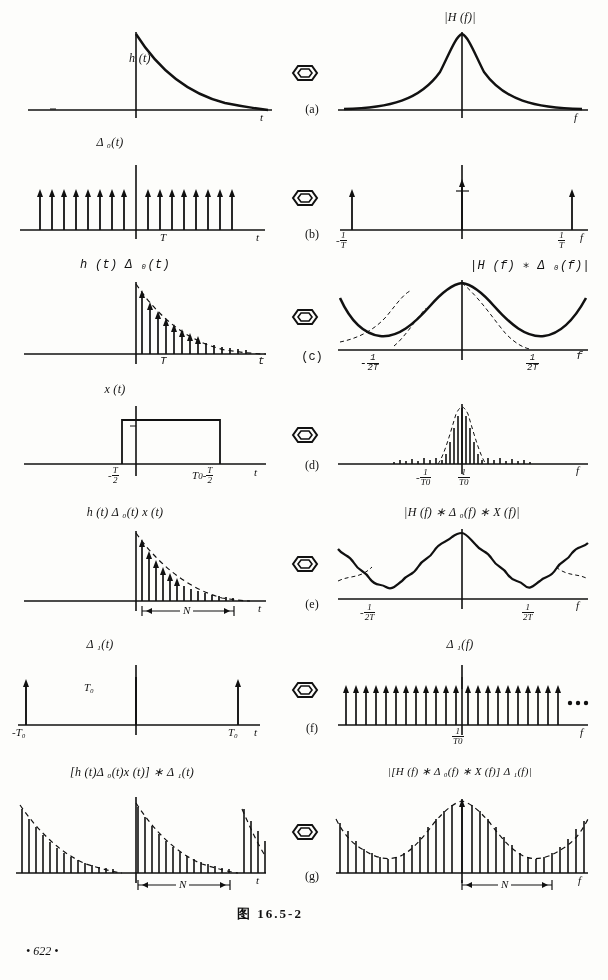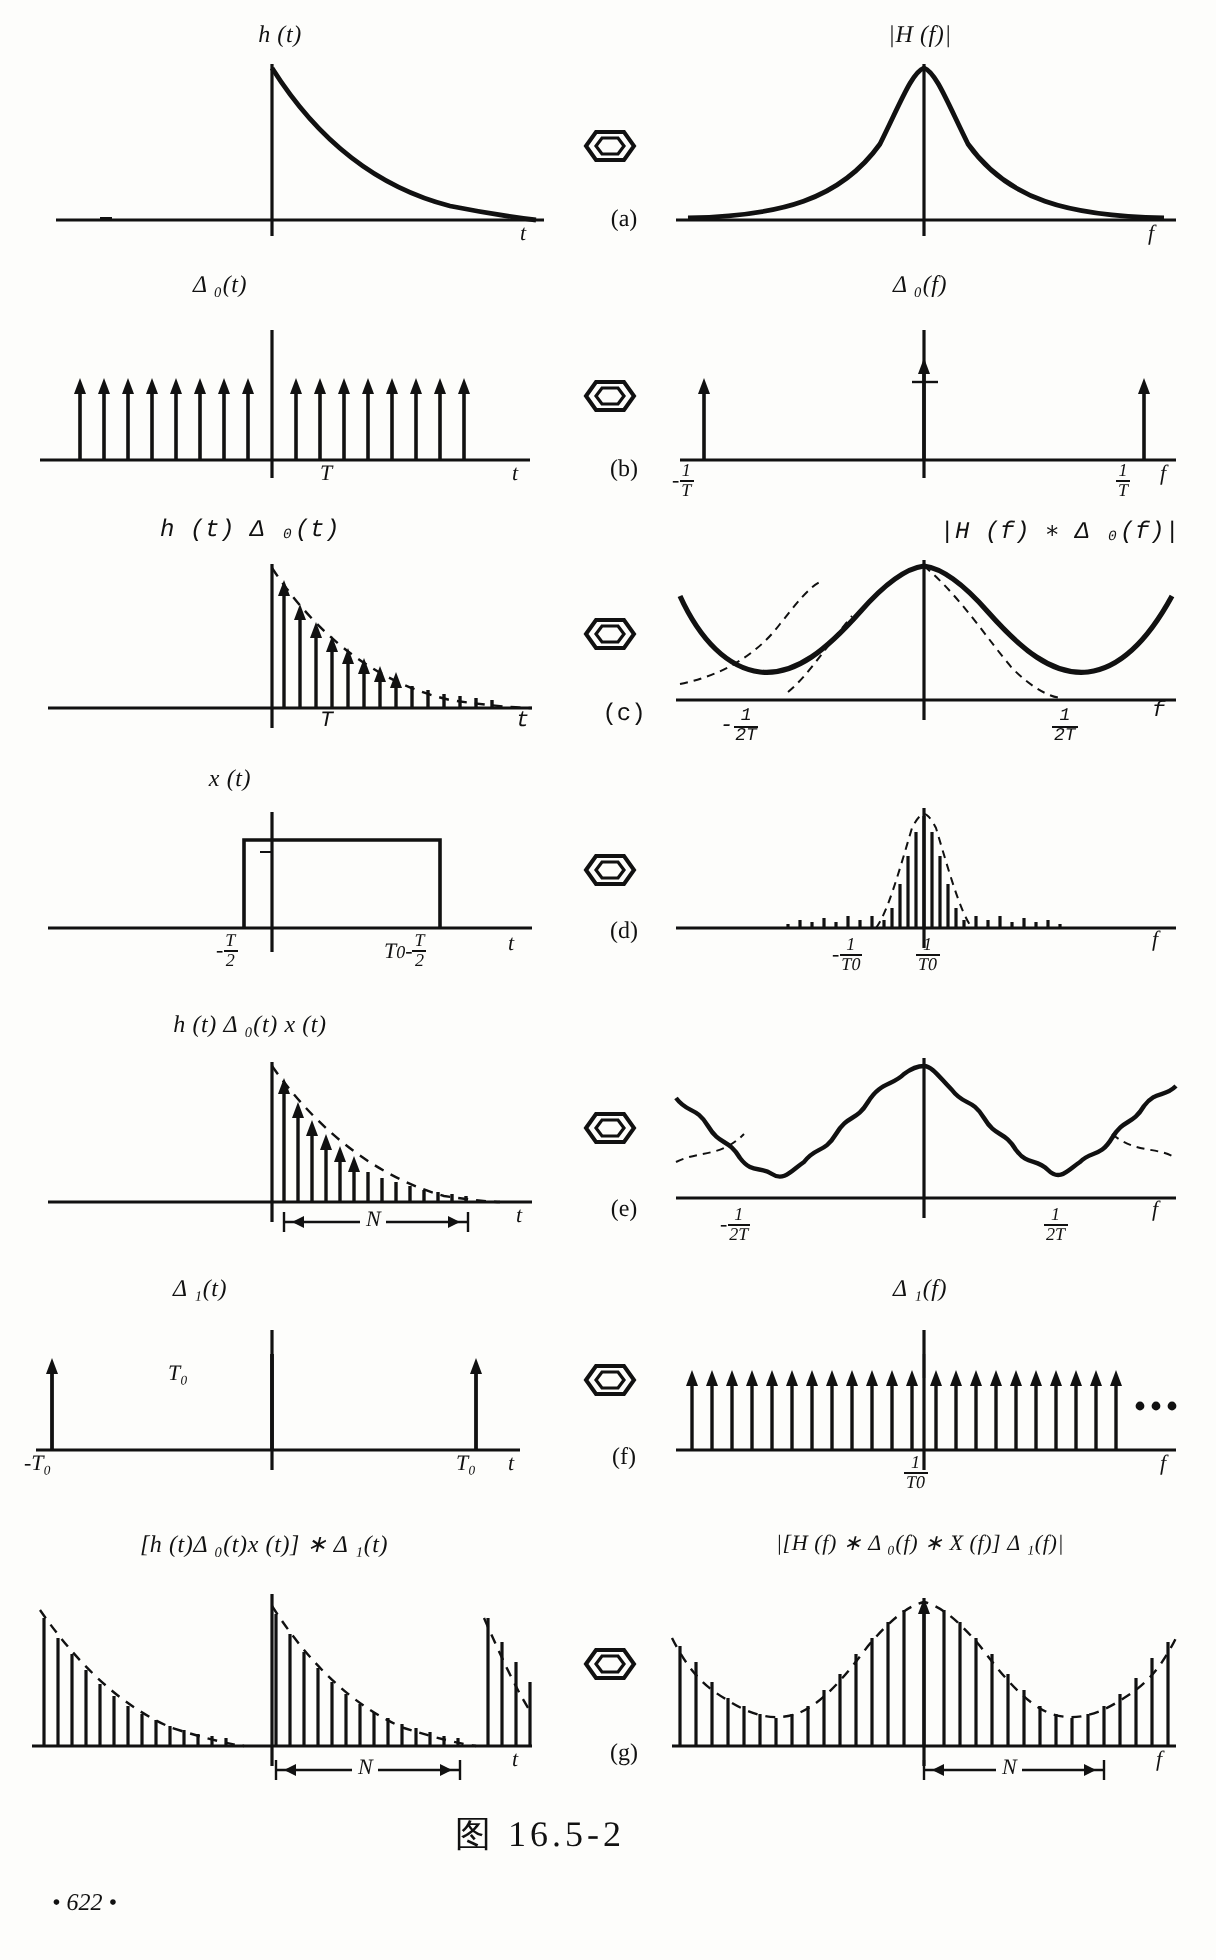--- a/index.html
+++ b/index.html
@@ -35,41 +35,41 @@
   }
   .rowlabel{
     position:absolute;font-size:12px;
     left:296px;width:32px;text-align:center;
   }
   .arrowmark{
     position:absolute;left:287px;width:36px;height:22px;
   }
   .figcap{
     position:absolute;left:0;width:540px;text-align:center;
-    font-size:18px;font-weight:normal;letter-spacing:2px;
+    font-size:13px;font-weight:bold;letter-spacing:2px;
   }
   .pageno{
     position:absolute;left:26px;font-size:12px;font-style:italic;
   }
   .sm{font-size:9px;}
   .frac{
     display:inline-block;text-align:center;vertical-align:-0.55em;
     font-size:9px;line-height:1.05;
   }
   .frac .num{display:block;border-bottom:1px solid #111;padding:0 1px;}
   .frac .den{display:block;padding:0 1px;}
 </style>
 </head>
 <body>
 
 <div class="page">
 
   <div class="row" style="top:10px;">
     <div class="panel left">
-      <div class="ttl ls" style="left:10px;width:240px;">h (t)</div>
+      <div class="ttl ls" style="left:10px;width:240px;margin-top:41px;">h (t)</div>
       <svg width="270" height="120">
         <line x1="18" y1="100" x2="262" y2="100" stroke="#111" stroke-width="1.4"></line>
         <line x1="126" y1="22" x2="126" y2="108" stroke="#111" stroke-width="1.6"></line>
         <path d="M126,24 C150,62 180,84 215,93 C235,97 250,99 258,100" fill="none" stroke="#111" stroke-width="2.4"></path>
         <line x1="40" y1="99" x2="46" y2="99" stroke="#111" stroke-width="1"></line>
       </svg>
       <div class="lbl" style="left:250px;top:101px;">t</div>
     </div>
     <div class="rowlabel" style="top:92px;">(a)</div>
     <div class="arrowmark" style="top:52px;">
@@ -136,21 +136,20 @@
       <div class="lbl" style="left:246px;top:96px;">t</div>
     </div>
     <div class="rowlabel" style="top:92px;">(b)</div>
     <div class="arrowmark" style="top:52px;">
       <svg width="36" height="22">
           <polygon points="6,11 11,4 25,4 30,11 25,18 11,18" fill="none" stroke="#111" stroke-width="2"></polygon>
           <polygon points="11,11 14,7 22,7 25,11 22,15 14,15" fill="none" stroke="#111" stroke-width="1.6"></polygon>
         </svg>
     </div>
     <div class="panel right">
-      <div class="ttl rs" style="left:0;width:260px;">Δ ₀(f)</div>
       <svg width="268" height="120">
         <line x1="10" y1="95" x2="258" y2="95" stroke="#111" stroke-width="1.4"></line>
         <line x1="132" y1="30" x2="132" y2="104" stroke="#111" stroke-width="1.6"></line>
         <g stroke="#111" stroke-width="1.8">
           <line x1="22" y1="95" x2="22" y2="58"></line>
           <line x1="132" y1="95" x2="132" y2="48"></line>
           <line x1="242" y1="95" x2="242" y2="58"></line>
         </g>
         <g fill="#111">
           <polygon points="22,54 19,62 25,62"></polygon>
@@ -343,20 +342,21 @@
       <div class="lbl" style="left:248px;top:97px;">t</div>
     </div>
     <div class="rowlabel" style="top:92px;">(e)</div>
     <div class="arrowmark" style="top:48px;">
       <svg width="36" height="22">
           <polygon points="6,11 11,4 25,4 30,11 25,18 11,18" fill="none" stroke="#111" stroke-width="2"></polygon>
           <polygon points="11,11 14,7 22,7 25,11 22,15 14,15" fill="none" stroke="#111" stroke-width="1.6"></polygon>
         </svg>
     </div>
     <div class="panel right">
+      <div class="ttl rs" style="left:0;width:264px;">|H (f) ∗ Δ ₀(f) ∗ X (f)|</div>
       <svg width="268" height="120">
         <line x1="8" y1="94" x2="258" y2="94" stroke="#111" stroke-width="1.4"></line>
         <line x1="132" y1="24" x2="132" y2="104" stroke="#111" stroke-width="1.6"></line>
         <path d="M8,44 C14,52 18,48 24,58 C30,68 34,64 40,74 C46,82 50,78 56,82 C62,86 66,80 72,76 C78,68 82,72 88,62 C94,52 98,56 104,46 C110,36 116,38 122,32 C126,29 129,28 132,28 C136,28 140,34 146,40 C152,48 156,44 162,54 C168,64 172,60 178,70 C184,78 188,74 194,80 C200,86 204,80 210,76 C216,70 220,74 226,64 C232,54 236,58 242,48 C248,40 252,44 258,38" fill="none" stroke="#111" stroke-width="2.2"></path>
         <path d="M8,76 C20,70 30,74 42,62" fill="none" stroke="#111" stroke-width="1" stroke-dasharray="4,3"></path>
         <path d="M226,62 C238,72 248,68 258,74" fill="none" stroke="#111" stroke-width="1" stroke-dasharray="4,3"></path>
       </svg>
       <div class="lbl" style="left:30px;top:98px;">
         <span>-</span><span class="frac"><span class="num">1</span><span class="den">2T</span></span>
       </div>

